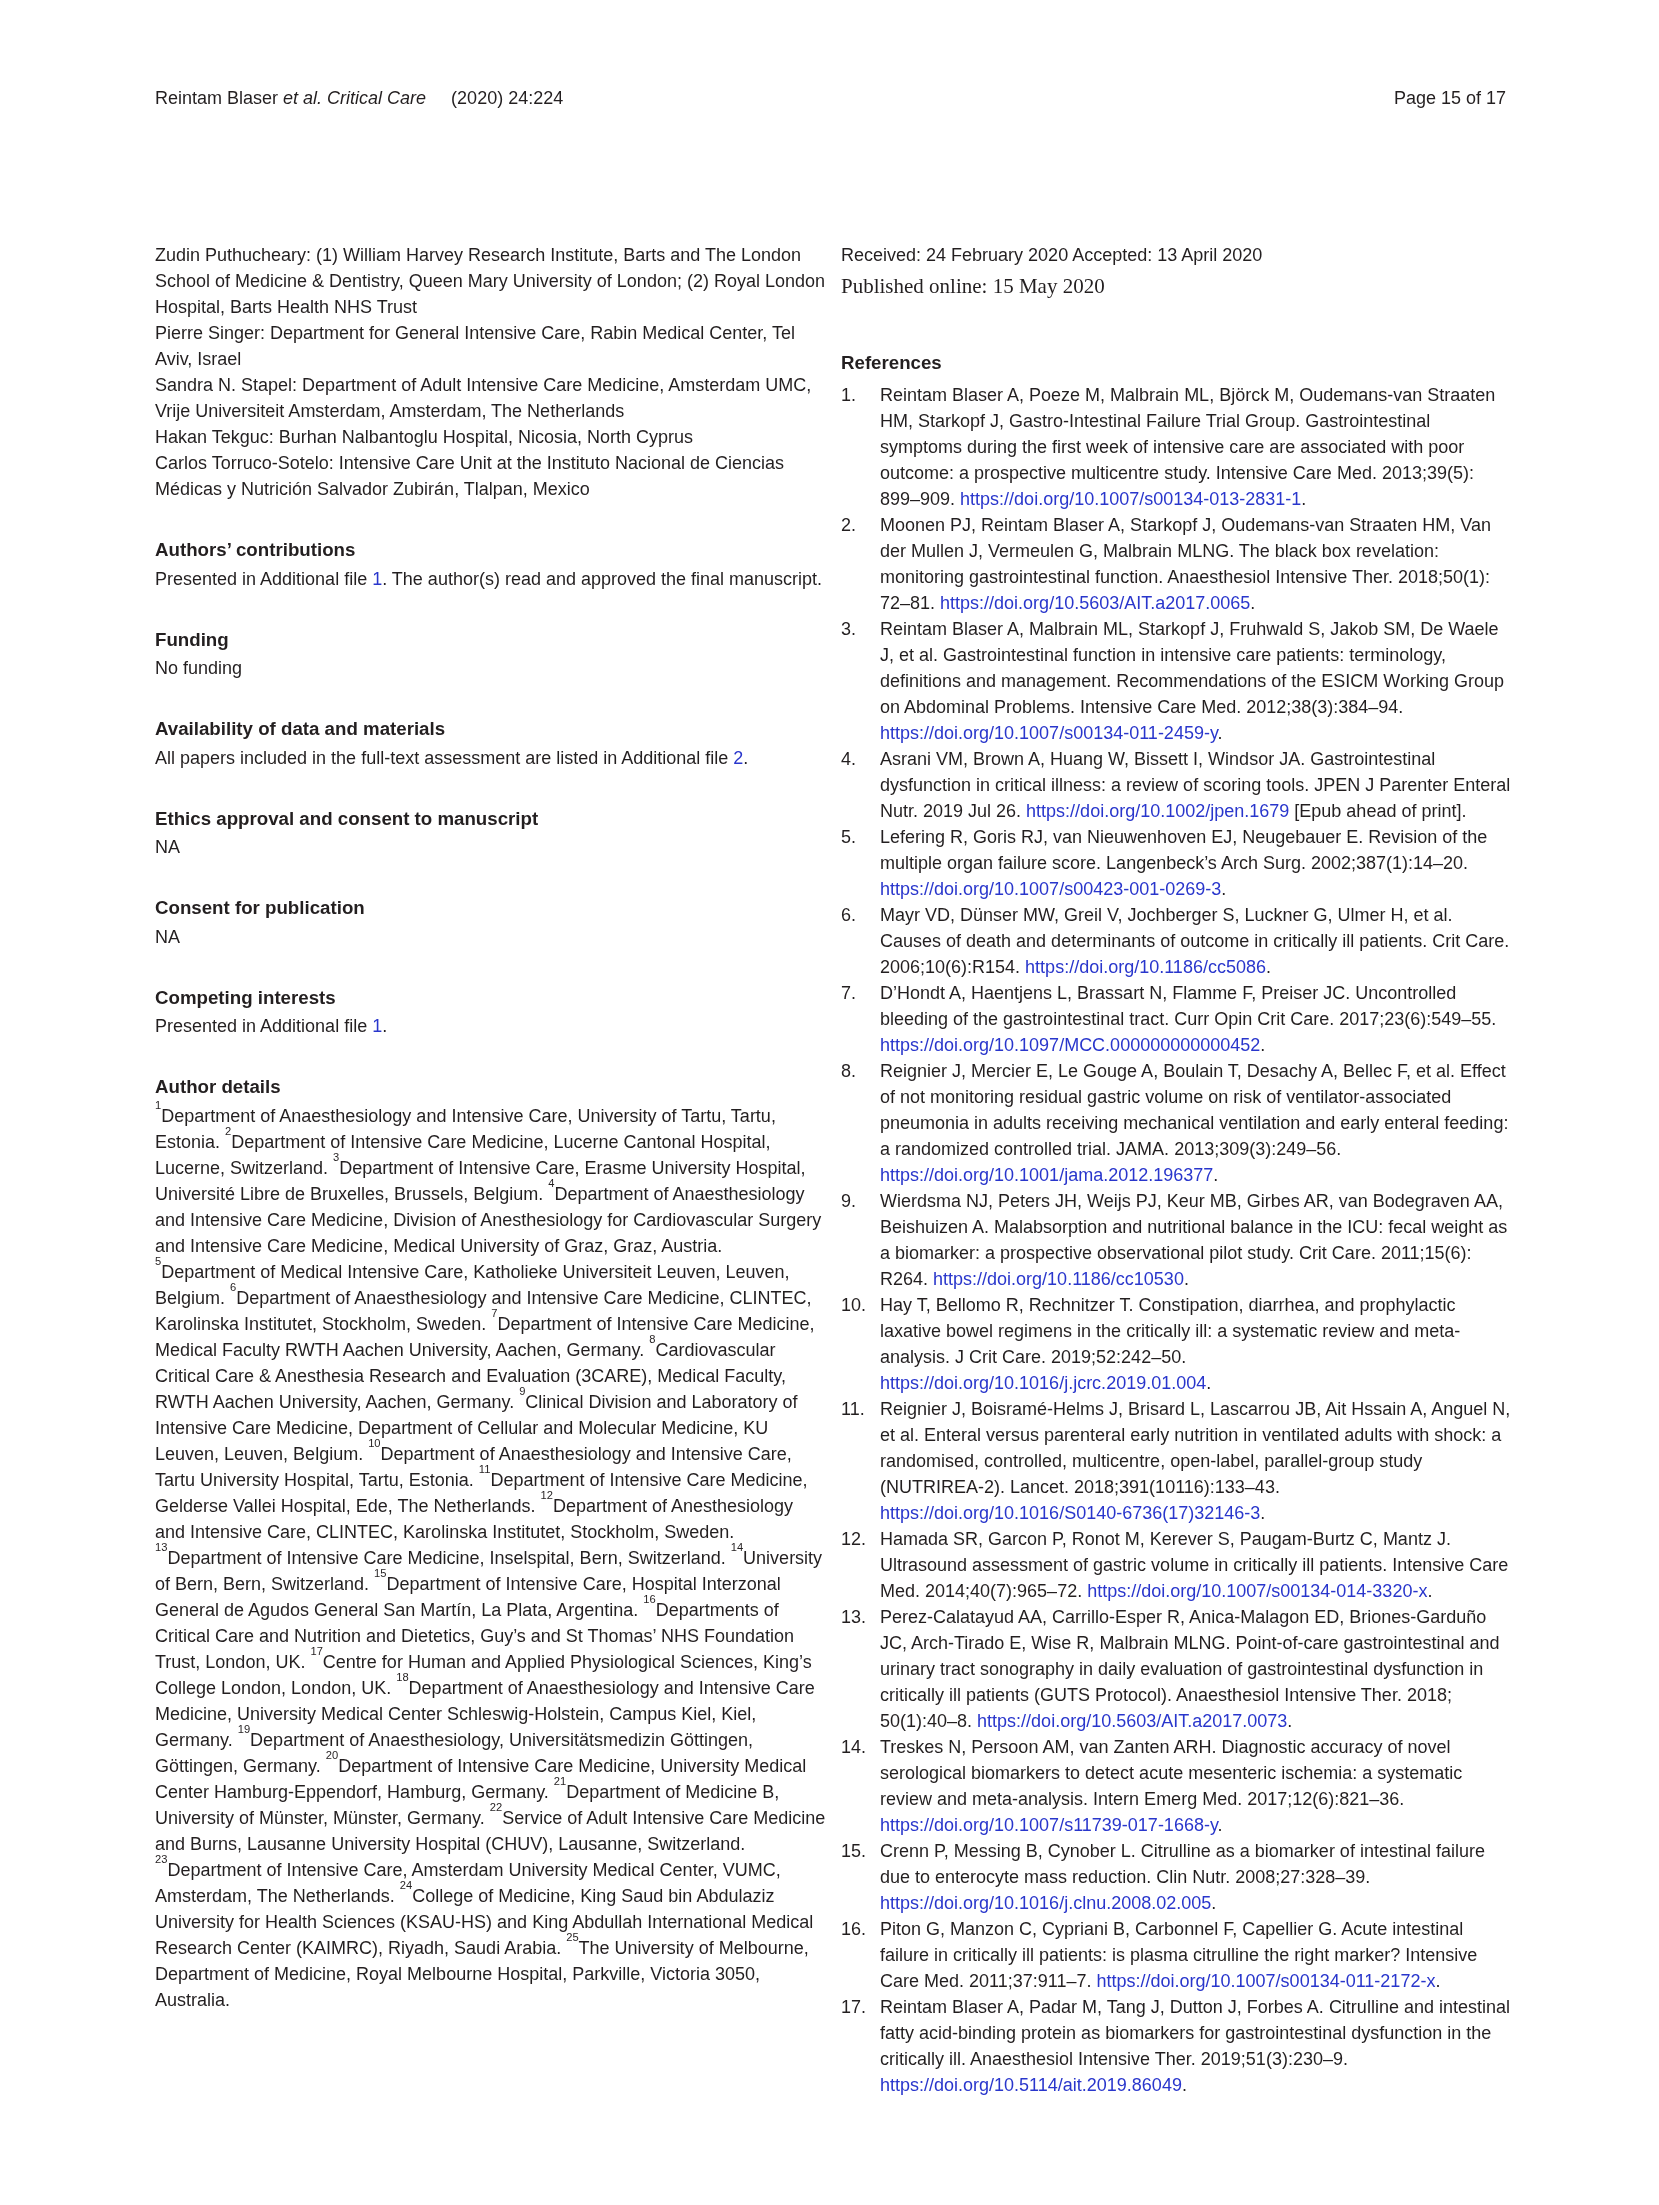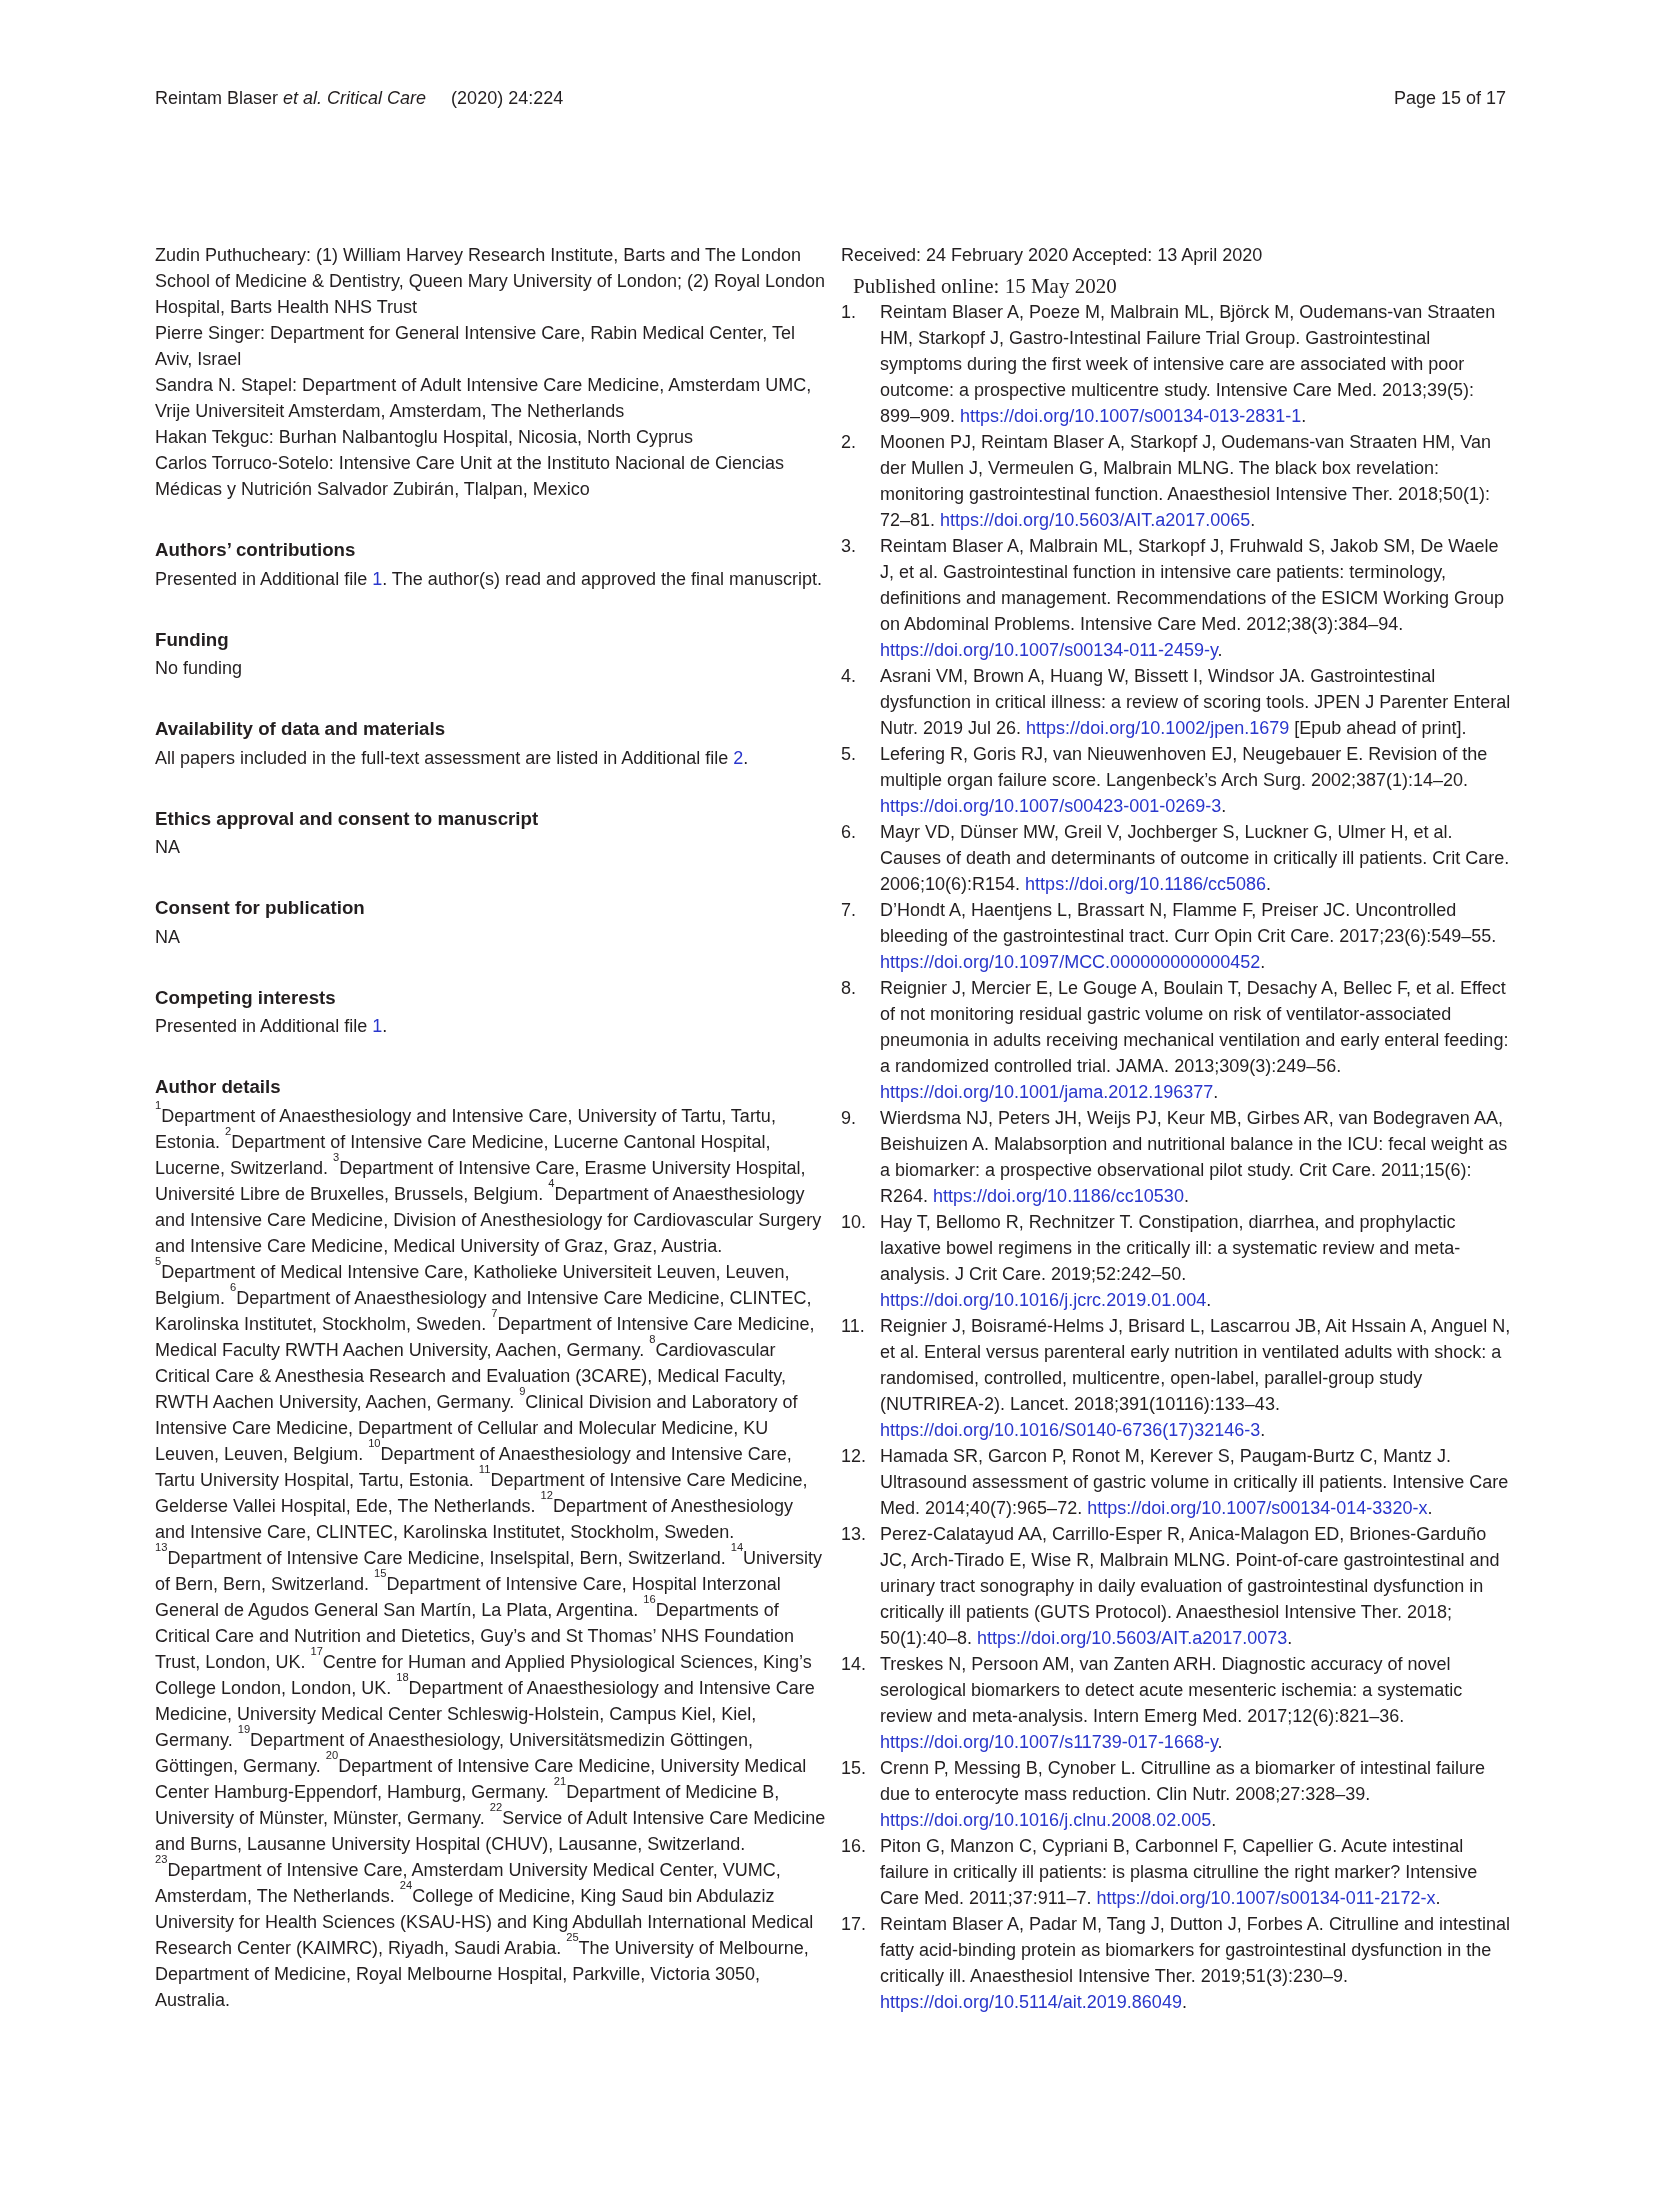--- a/index.html
+++ b/index.html
@@ -41,21 +41,21 @@
   a.lnk{color:var(--link,#2936cc);text-decoration:none;cursor:pointer;}
   .ref-body a.lnk{overflow-wrap:anywhere;}
   sup.aff-sup{
     font-size:0.62em;
     line-height:0;
     position:relative;
     top:-0.5em;
   }
   .received-line{margin:0;}
   .published-line{
-    margin:5px 0 0 12px;
+    margin:5px 0 0 0;
     font-family:"Liberation Serif", serif;
     font-size:21px;
   }
   .refs-heading{
     font-weight:bold;
     font-size:18.7px;
     margin:51px 0 5.8px 0;
   }
   .ref{display:flex;margin:0;}
   .ref-num{flex:0 0 39px;}
@@ -103,20 +103,21 @@
         <div class="para">Presented in Additional file <a class="lnk">1</a>.</div>
       </div>
       <div class="section">
         <div class="section-heading">Author details</div>
         <div class="para"><sup class="aff-sup">1</sup>Department of Anaesthesiology and Intensive Care, University of Tartu, Tartu, Estonia. <sup class="aff-sup">2</sup>Department of Intensive Care Medicine, Lucerne Cantonal Hospital, Lucerne, Switzerland. <sup class="aff-sup">3</sup>Department of Intensive Care, Erasme University Hospital, Université Libre de Bruxelles, Brussels, Belgium. <sup class="aff-sup">4</sup>Department of Anaesthesiology and Intensive Care Medicine, Division of Anesthesiology for Cardiovascular Surgery and Intensive Care Medicine, Medical University of Graz, Graz, Austria. <sup class="aff-sup">5</sup>Department of Medical Intensive Care, Katholieke Universiteit Leuven, Leuven, Belgium. <sup class="aff-sup">6</sup>Department of Anaesthesiology and Intensive Care Medicine, CLINTEC, Karolinska Institutet, Stockholm, Sweden. <sup class="aff-sup">7</sup>Department of Intensive Care Medicine, Medical Faculty RWTH Aachen University, Aachen, Germany. <sup class="aff-sup">8</sup>Cardiovascular Critical Care &amp; Anesthesia Research and Evaluation (3CARE), Medical Faculty, RWTH Aachen University, Aachen, Germany. <sup class="aff-sup">9</sup>Clinical Division and Laboratory of Intensive Care Medicine, Department of Cellular and Molecular Medicine, KU Leuven, Leuven, Belgium. <sup class="aff-sup">10</sup>Department of Anaesthesiology and Intensive Care, Tartu University Hospital, Tartu, Estonia. <sup class="aff-sup">11</sup>Department of Intensive Care Medicine, Gelderse Vallei Hospital, Ede, The Netherlands. <sup class="aff-sup">12</sup>Department of Anesthesiology and Intensive Care, CLINTEC, Karolinska Institutet, Stockholm, Sweden. <sup class="aff-sup">13</sup>Department of Intensive Care Medicine, Inselspital, Bern, Switzerland. <sup class="aff-sup">14</sup>University of Bern, Bern, Switzerland. <sup class="aff-sup">15</sup>Department of Intensive Care, Hospital Interzonal General de Agudos General San Martín, La Plata, Argentina. <sup class="aff-sup">16</sup>Departments of Critical Care and Nutrition and Dietetics, Guy’s and St Thomas’ NHS Foundation Trust, London, UK. <sup class="aff-sup">17</sup>Centre for Human and Applied Physiological Sciences, King’s College London, London, UK. <sup class="aff-sup">18</sup>Department of Anaesthesiology and Intensive Care Medicine, University Medical Center Schleswig-Holstein, Campus Kiel, Kiel, Germany. <sup class="aff-sup">19</sup>Department of Anaesthesiology, Universitätsmedizin Göttingen, Göttingen, Germany. <sup class="aff-sup">20</sup>Department of Intensive Care Medicine, University Medical Center Hamburg-Eppendorf, Hamburg, Germany. <sup class="aff-sup">21</sup>Department of Medicine B, University of Münster, Münster, Germany. <sup class="aff-sup">22</sup>Service of Adult Intensive Care Medicine and Burns, Lausanne University Hospital (CHUV), Lausanne, Switzerland. <sup class="aff-sup">23</sup>Department of Intensive Care, Amsterdam University Medical Center, VUMC, Amsterdam, The Netherlands. <sup class="aff-sup">24</sup>College of Medicine, King Saud bin Abdulaziz University for Health Sciences (KSAU-HS) and King Abdullah International Medical Research Center (KAIMRC), Riyadh, Saudi Arabia. <sup class="aff-sup">25</sup>The University of Melbourne, Department of Medicine, Royal Melbourne Hospital, Parkville, Victoria 3050, Australia.</div>
       </div>
     </div>
   <div class="col col-right" id="right-col">
       <div class="received-line">Received: 24 February 2020 Accepted: 13 April 2020</div>
       <div class="published-line">Published online: 15 May 2020</div>
+      <div class="refs-heading">References</div>
       <div class="ref">
         <div class="ref-num">1.</div>
         <div class="ref-body">Reintam Blaser A, Poeze M, Malbrain ML, Björck M, Oudemans-van Straaten HM, Starkopf J, Gastro-Intestinal Failure Trial Group. Gastrointestinal symptoms during the first week of intensive care are associated with poor outcome: a prospective multicentre study. Intensive Care Med. 2013;39(5): 899–909. <a class="lnk">https://doi.org/10.1007/s00134-013-2831-1</a>.</div>
       </div>
       <div class="ref">
         <div class="ref-num">2.</div>
         <div class="ref-body">Moonen PJ, Reintam Blaser A, Starkopf J, Oudemans-van Straaten HM, Van der Mullen J, Vermeulen G, Malbrain MLNG. The black box revelation: monitoring gastrointestinal function. Anaesthesiol Intensive Ther. 2018;50(1): 72–81. <a class="lnk">https://doi.org/10.5603/AIT.a2017.0065</a>.</div>
       </div>
       <div class="ref">
         <div class="ref-num">3.</div>

